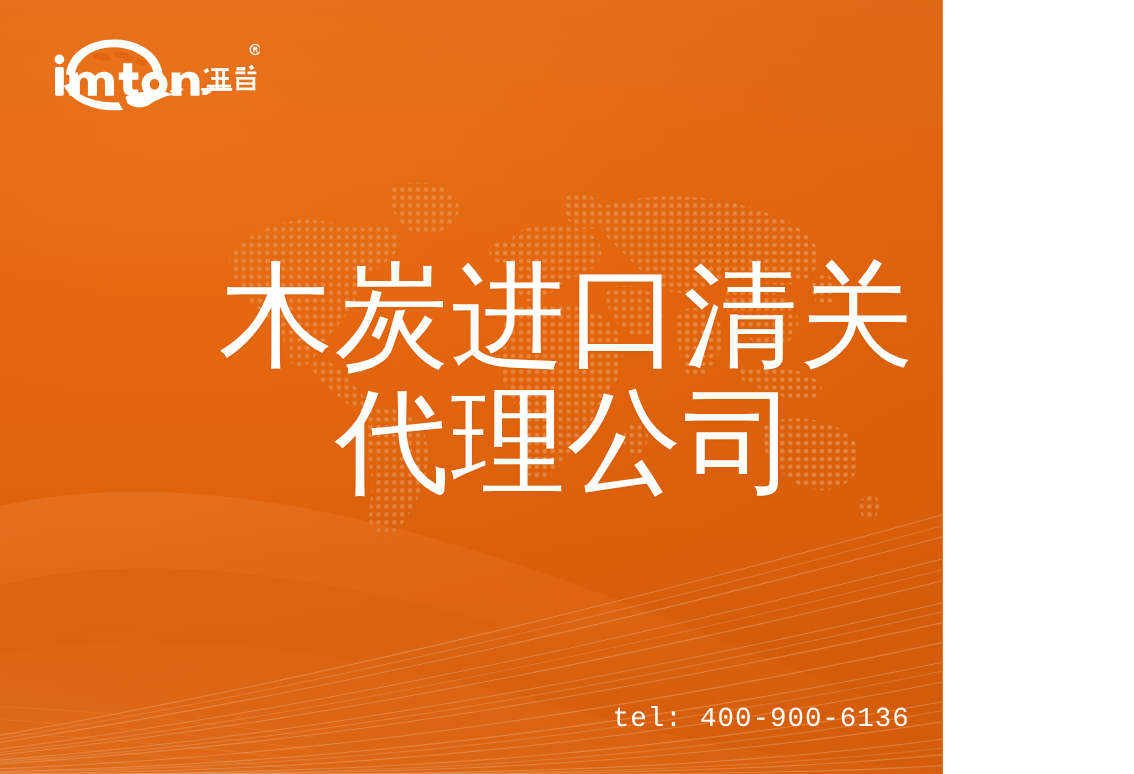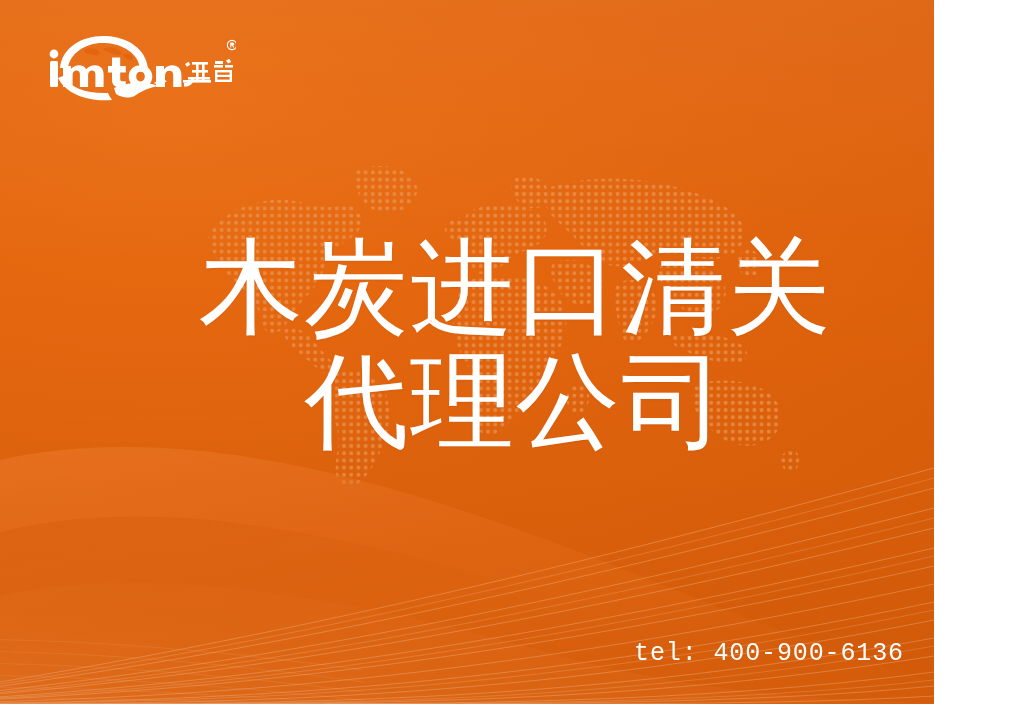--- a/index.html
+++ b/index.html
@@ -2,21 +2,21 @@
 <html><head>
 <meta charset="utf-8">
 <style>
   html, body {
     margin: 0;
     padding: 0;
     background: #ffffff;
   }
   #banner {
     position: relative;
-    width: 934px;
+    width: 857px;
     height: 704px;
     overflow: hidden;
     background: #e3650e;
     font-family: "Liberation Sans", "DejaVu Sans", sans-serif;
   }
 
   
   .bg-base {
     position: absolute;
     inset: 0;

